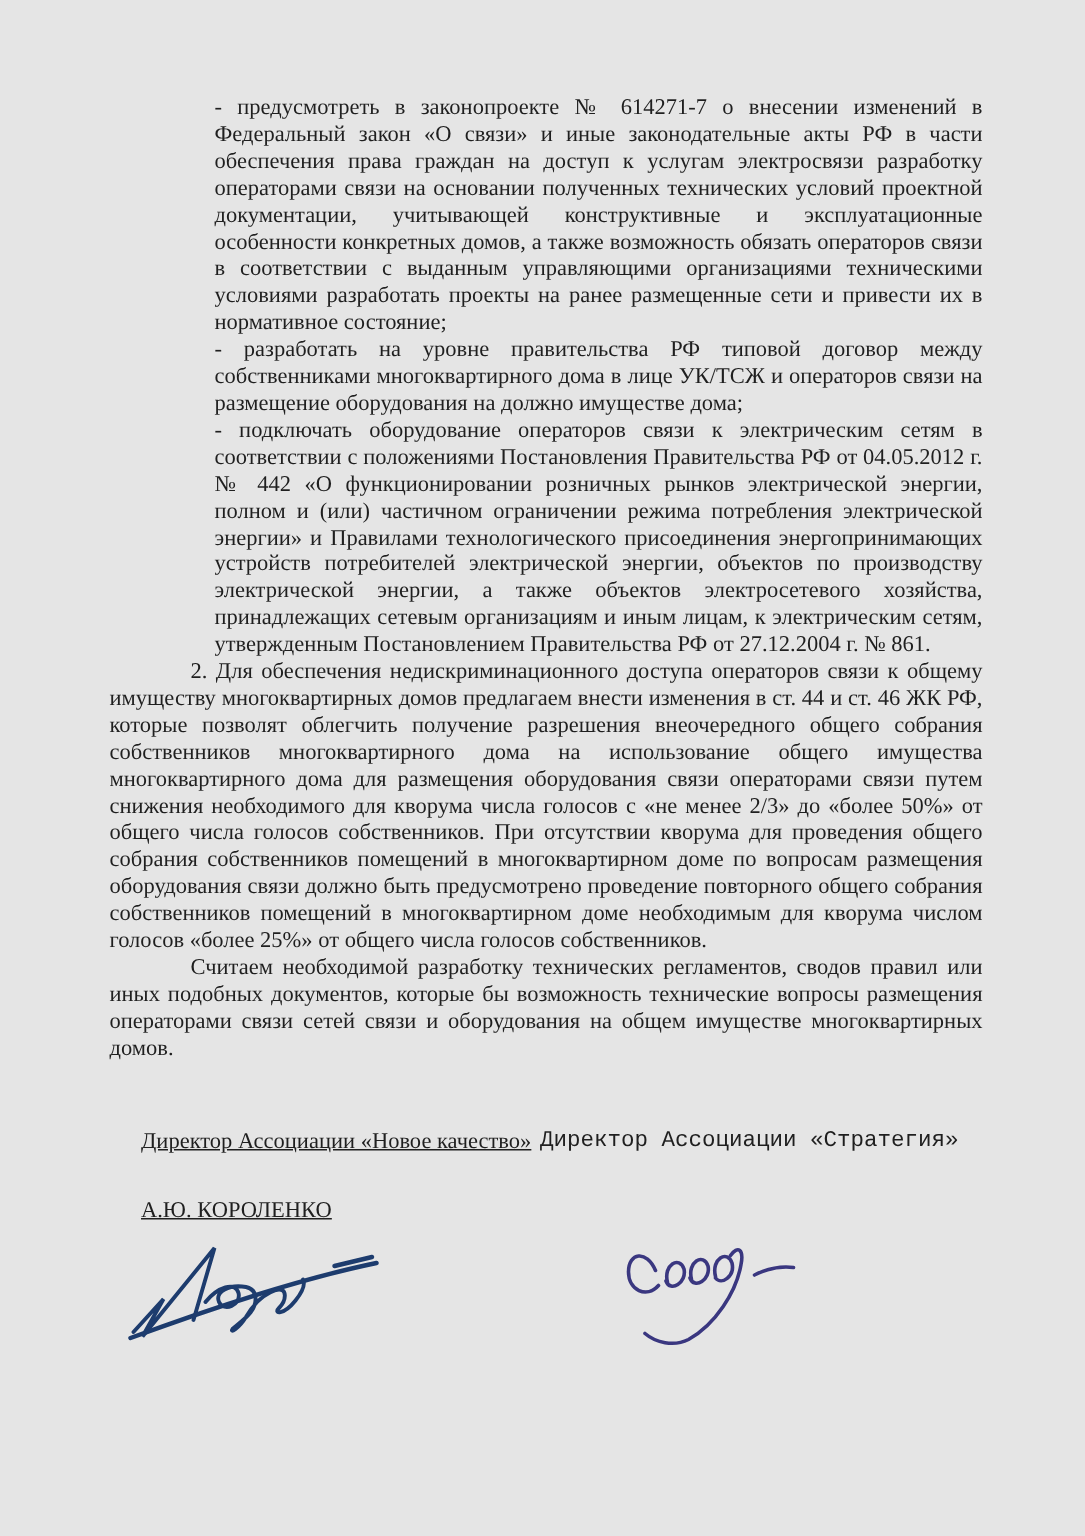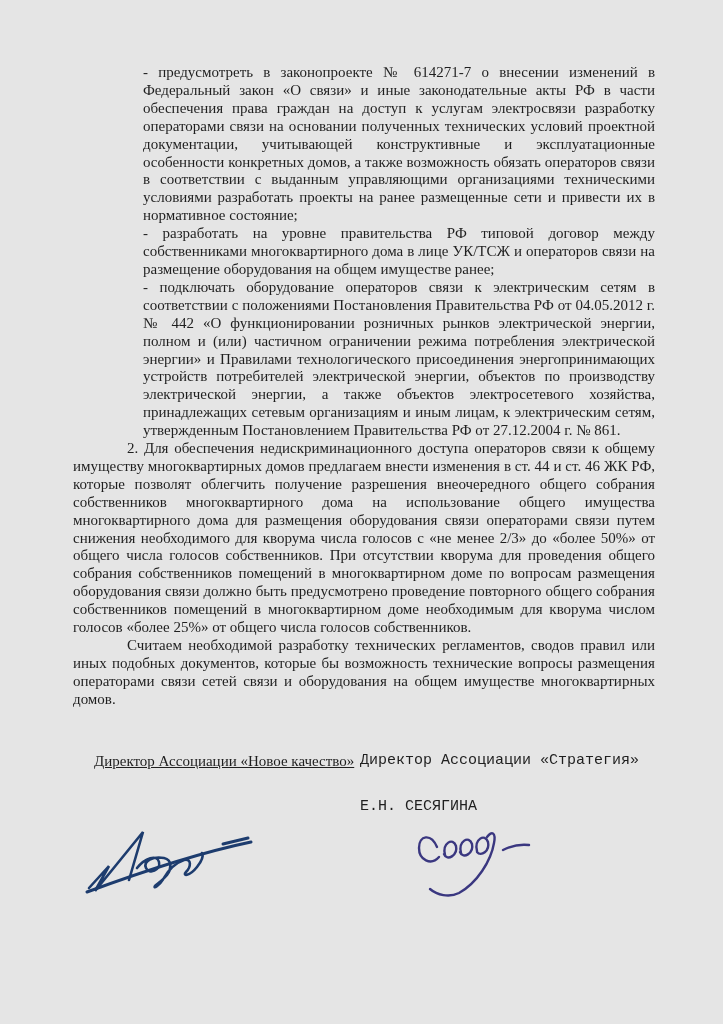--- a/index.html
+++ b/index.html
@@ -50,33 +50,33 @@
   .signature-svg.left  { left: 85px;  top: 820px; }
   .signature-svg.right { left: 415px; top: 825px; }
 </style>
 </head>
 <body>
 
 <div class="page">
 
   <div class="content">
     <p class="dash-paragraph">- предусмотреть в законопроекте № 614271-7 о внесении изменений в Федеральный закон «О связи» и иные законодательные акты РФ в части обеспечения права граждан на доступ к услугам электросвязи разработку операторами связи на основании полученных технических условий проектной документации, учитывающей конструктивные и эксплуатационные особенности конкретных домов, а также возможность обязать операторов связи в соответствии с выданным управляющими организациями техническими условиями разработать проекты на ранее размещенные сети и привести их в нормативное состояние;</p>
-    <p class="dash-paragraph">- разработать на уровне правительства РФ типовой договор между собственниками многоквартирного дома в лице УК/ТСЖ и операторов связи на размещение оборудования на общем имуществе ранее;</p>
+    <p class="dash-paragraph">- разработать на уровне правительства РФ типовой договор между собственниками многоквартирного дома в лице УК/ТСЖ и операторов связи на размещение оборудования на должно имуществе дома;</p>
     <p class="dash-paragraph">- подключать оборудование операторов связи к электрическим сетям в соответствии с положениями Постановления Правительства РФ от 04.05.2012 г. № 442 «О функционировании розничных рынков электрической энергии, полном и (или) частичном ограничении режима потребления электрической энергии» и Правилами технологического присоединения энергопринимающих устройств потребителей электрической энергии, объектов по производству электрической энергии, а также объектов электросетевого хозяйства, принадлежащих сетевым организациям и иным лицам, к электрическим сетям, утвержденным Постановлением Правительства РФ от 27.12.2004 г. № 861.</p>
     <p class="indented-paragraph">2. Для обеспечения недискриминационного доступа операторов связи к общему имуществу многоквартирных домов предлагаем внести изменения в ст. 44 и ст. 46 ЖК РФ, которые позволят облегчить получение разрешения внеочередного общего собрания собственников многоквартирного дома на использование общего имущества многоквартирного дома для размещения оборудования связи операторами связи путем снижения необходимого для кворума числа голосов с «не менее 2/3» до «более 50%» от общего числа голосов собственников. При отсутствии кворума для проведения общего собрания собственников помещений в многоквартирном доме по вопросам размещения оборудования связи должно быть предусмотрено проведение повторного общего собрания собственников помещений в многоквартирном доме необходимым для кворума числом голосов «более 25%» от общего числа голосов собственников.</p>
     <p class="indented-paragraph">Считаем необходимой разработку технических регламентов, сводов правил или иных подобных документов, которые бы возможность технические вопросы размещения операторами связи сетей связи и оборудования на общем имуществе многоквартирных домов.</p>
   </div>
 
   <div class="sig-col sig-col-left">
     <span class="sig-title">Директор Ассоциации «Новое качество»</span>
+    <span class="sig-name">А.Ю. КОРОЛЕНКО</span>
   </div>
 
   <div class="sig-col sig-col-right">
     <span class="sig-title">Директор Ассоциации «Стратегия»</span>
-    <span class="sig-name">Е.Н. СЕСЯГИНА</span>
   </div>
 
   <svg class="signature-svg left" width="175" height="78" viewBox="0 0 175 78" fill="none">
     <g stroke="#1d3c6e" stroke-linecap="round" stroke-linejoin="miter" fill="none">
       <path d="M4,68 L24,46 L10,71 L58,12 L44,60" stroke-width="2.6"></path>
       <path d="M2,72 C40,58 108,34 166,22" stroke-width="3"></path>
       <path d="M52,48 C60,38 72,34 74,42 C76,50 64,55 61,48 C58,41 68,36 79,38 C88,40 86,50 82,55 C78,60 72,64 70,66 C68,69 74,66 79,58 C83,51 90,43 99,40 C107,38 106,47 101,52 C97,56 104,57 112,47 C116,42 119,37 117,33" stroke-width="2.6"></path>
       <path d="M138,24 L163,18" stroke-width="3"></path>
     </g>
   </svg>

